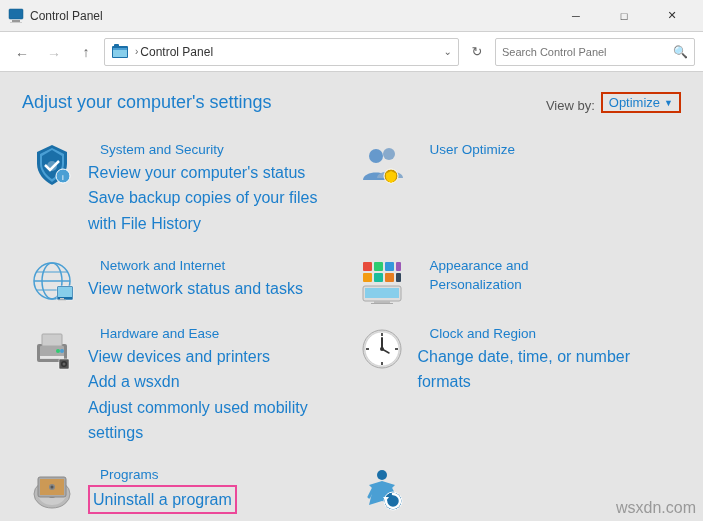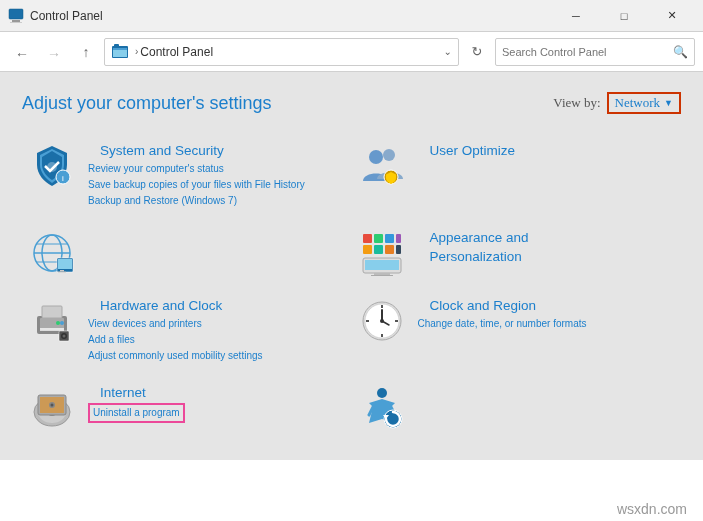--- a/index.html
+++ b/index.html
@@ -159,25 +159,24 @@
       align-items: center;
       margin-bottom: 20px;
     }
     .page-title {
       font-size: 18px;
       color: #1c7fcc;
       font-weight: 300;
     }
     .view-by {
       display: flex;
-      align-items: center;
+      align-items: flex-end;
       gap: 6px;
       font-size: 13px;
       color: #333;
-      font-family: Liberation Serif, serif;
     }
     .view-by-label { color: #555; }
     .view-by-dropdown {
       border: 2px solid #cc3300;
       padding: 1px 6px;
       display: flex;
       align-items: center;
       gap: 4px;
       cursor: pointer;
       color: #1c7fcc;
@@ -215,38 +214,38 @@
     }
     .category-name {
       font-size: 13.5px;
       color: #1c7fcc;
       cursor: pointer;
       font-weight: 400;
       line-height: 1.4;
       margin-left: 12px;
     }
     .category-link {
-      font-size: 10px;
+      font-size: 16px;
       color: #1c7fcc;
       cursor: pointer;
       line-height: 1.6;
       display: block;
     }
     .category-link.highlighted {
       border: 2px solid #ec4899;
       padding: 0 3px;
       display: inline-block;
     }
 
     
     .watermark {
       position: fixed;
       bottom: 4px;
-      right: 16px;
-      font-size: 14px;
+      right: 7px;
+      font-size: 16px;
       color: #999;
     }
   </style>
 </head>
 <body>
 
 <div class="title-bar">
   <div class="title-bar-icon">
     <svg width="16" height="16" viewBox="0 0 16 16">
       <rect x="1" y="1" width="14" height="10" rx="1" fill="#1a6fa8" stroke="#0d5a8a" stroke-width="0.5"></rect>
@@ -285,21 +284,21 @@
     <span class="search-box-icon">🔍</span>
   </div>
 </div>
 
 <div class="main-content">
   <div class="content-header">
     <h1 class="page-title">Adjust your computer's settings</h1>
     <div class="view-by">
       <span class="view-by-label">View by:</span>
       <div class="view-by-dropdown">
-        <span>Network</span>
+        <span>Optimize</span>
         <span class="arrow">▼</span>
       </div>
     </div>
   </div>
 
   <div class="categories-grid">
 
     <div class="category-item">
       <div class="category-icon">
         <svg width="46" height="46" viewBox="0 0 46 46">
@@ -310,21 +309,20 @@
           <path d="M16 23 L21 28 L30 19" stroke="white" stroke-width="2.5" fill="none"></path>
 
           <circle cx="34" cy="34" r="7" fill="#4a9fd4" stroke="white" stroke-width="1"></circle>
           <text x="34" y="38" text-anchor="middle" fill="white" font-size="8">i</text>
         </svg>
       </div>
       <div class="category-text">
         <div class="category-name">System and Security</div>
         <span class="category-link">Review your computer's status</span>
         <span class="category-link">Save backup copies of your files with File History</span>
-        <span class="category-link">Backup and Restore (Windows 7)</span>
       </div>
     </div>
 
     <div class="category-item">
       <div class="category-icon">
         <svg width="46" height="46" viewBox="0 0 46 46">
 
           <circle cx="17" cy="14" r="7" fill="#6699cc"></circle>
           <path d="M4 38 C4 28 30 28 30 38" fill="#6699cc"></path>
           <circle cx="30" cy="12" r="6" fill="#88aacc"></circle>
@@ -346,20 +344,24 @@
           <ellipse cx="23" cy="23" rx="10" ry="18" fill="none" stroke="#4a9fd4" stroke-width="1.5"></ellipse>
           <line x1="5" y1="23" x2="41" y2="23" stroke="#4a9fd4" stroke-width="1.5"></line>
           <line x1="7" y1="14" x2="39" y2="14" stroke="#4a9fd4" stroke-width="1"></line>
           <line x1="7" y1="32" x2="39" y2="32" stroke="#4a9fd4" stroke-width="1"></line>
 
           <rect x="28" y="28" width="16" height="14" rx="1" fill="#1a6fa8" stroke="white" stroke-width="0.5"></rect>
           <rect x="29" y="29" width="14" height="10" fill="#87ceeb"></rect>
           <rect x="31" y="40" width="4" height="1.5" fill="#ccc"></rect>
           <rect x="29" y="41.5" width="8" height="0.8" fill="#aaa"></rect>
         </svg>
+      </div>
+      <div class="category-text">
+        <div class="category-name">Network and Internet</div>
+        <span class="category-link">View network status and tasks</span>
       </div>
     </div>
 
     <div class="category-item">
       <div class="category-icon">
         <svg width="46" height="46" viewBox="0 0 46 46">
 
           <rect x="4" y="4" width="9" height="9" rx="1" fill="#e74c3c"></rect>
           <rect x="15" y="4" width="9" height="9" rx="1" fill="#2ecc71"></rect>
           <rect x="26" y="4" width="9" height="9" rx="1" fill="#3498db"></rect>
@@ -390,23 +392,23 @@
           <rect x="11" y="30" width="24" height="3" fill="#fff" opacity="0.7"></rect>
           <circle cx="33" cy="25" r="2" fill="#4a9fd4"></circle>
           <circle cx="29" cy="25" r="2" fill="#2ecc71"></circle>
 
           <rect x="30" y="33" width="10" height="10" rx="1" fill="#555" stroke="white" stroke-width="0.5"></rect>
           <circle cx="35" cy="38" r="3" fill="#333"></circle>
           <circle cx="35" cy="38" r="1.5" fill="#666"></circle>
         </svg>
       </div>
       <div class="category-text">
-        <div class="category-name">Hardware and Clock</div>
+        <div class="category-name">Hardware and Ease</div>
         <span class="category-link">View devices and printers</span>
-        <span class="category-link">Add a files</span>
+        <span class="category-link">Add a wsxdn</span>
         <span class="category-link">Adjust commonly used mobility settings</span>
       </div>
     </div>
 
     <div class="category-item">
       <div class="category-icon">
         <svg width="46" height="46" viewBox="0 0 46 46">
           <circle cx="23" cy="23" r="19" fill="#ddd" stroke="#aaa" stroke-width="1"></circle>
           <circle cx="23" cy="23" r="17" fill="white" stroke="#bbb" stroke-width="0.5"></circle>
 
@@ -435,21 +437,21 @@
           <ellipse cx="23" cy="27" rx="5" ry="4" fill="#888"></ellipse>
           <ellipse cx="23" cy="27" rx="2" ry="1.5" fill="#555"></ellipse>
 
           <rect x="9" y="10" width="28" height="20" rx="2" fill="#aaa" stroke="#888" stroke-width="1"></rect>
           <rect x="11" y="12" width="24" height="16" fill="#cc9955"></rect>
           <circle cx="23" cy="20" r="3" fill="#888"></circle>
           <circle cx="23" cy="20" r="1.5" fill="#555"></circle>
         </svg>
       </div>
       <div class="category-text">
-        <div class="category-name">Internet</div>
+        <div class="category-name">Programs</div>
         <span class="category-link highlighted">Uninstall a program</span>
       </div>
     </div>
 
     <div class="category-item">
       <div class="category-icon">
         <svg width="46" height="46" viewBox="0 0 46 46">
 
           <circle cx="23" cy="8" r="5" fill="#1a6fa8"></circle>
           <path d="M10 18 L23 14 L36 18 L32 22 L36 38 L23 34 L10 38 L14 22 Z" fill="#4a9fd4"></path>

